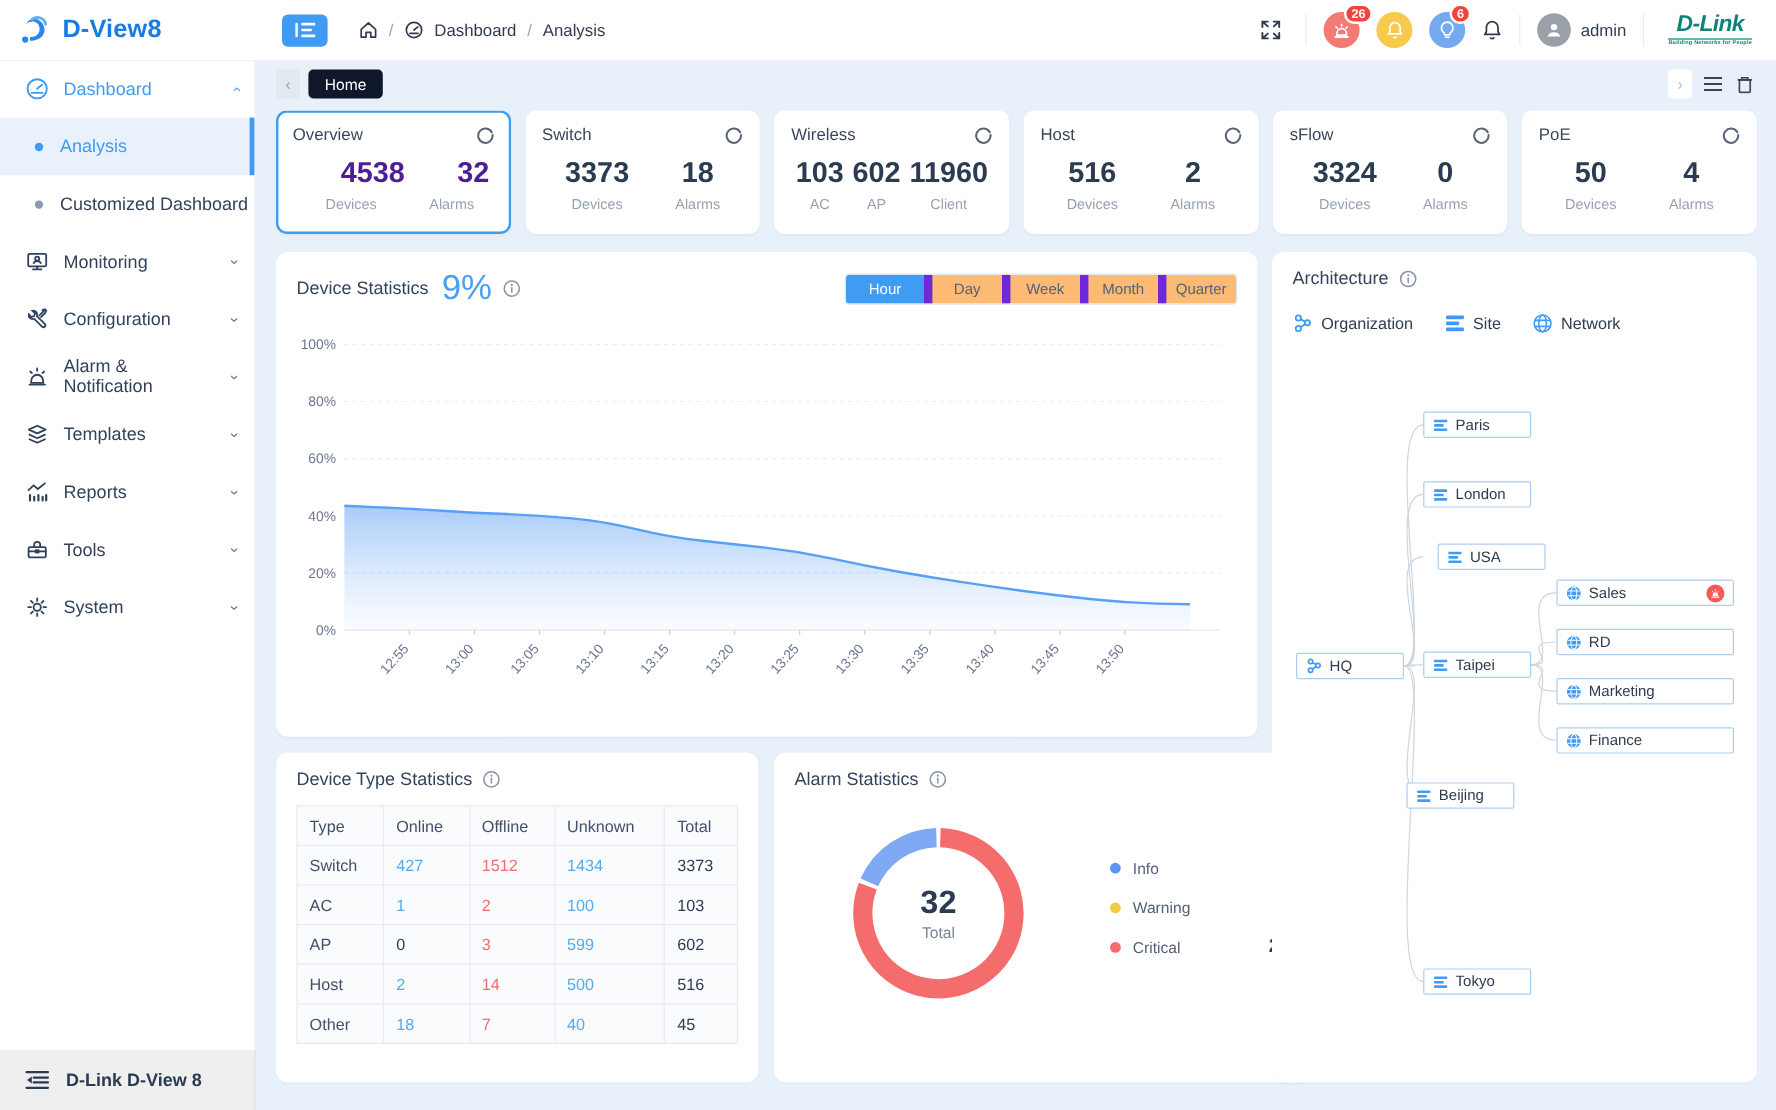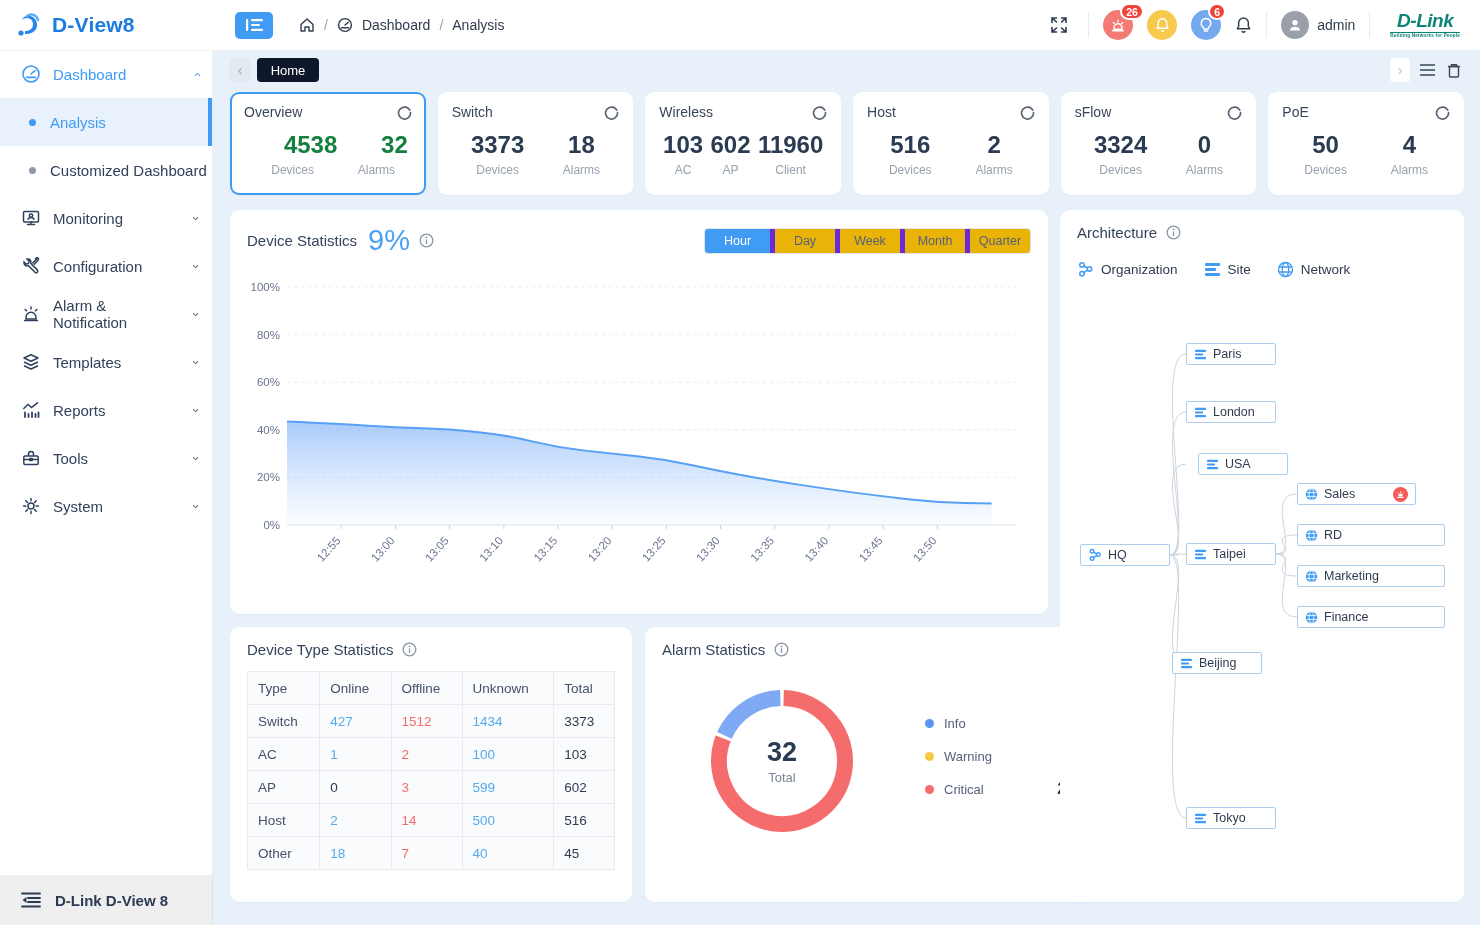--- a/index.html
+++ b/index.html
@@ -48,32 +48,32 @@
   .tab-tools { margin-left:auto; display:flex; align-items:center; gap:7px; }
   .tab-tool { width:20px; height:24px; display:flex; align-items:center; justify-content:center; cursor:pointer; background:#fff; border-radius:3px; }
   .tab-tool.flat { background:transparent; }
 
   .cards { display:flex; gap:12px; margin-top:9px; }
   .card { flex:1; height:103px; background:#fff; border-radius:9px; padding:12px 14px 10px; box-shadow:0 1px 2px rgba(40,70,120,.04); }
   .card.selected { box-shadow:0 0 0 2px #3f9bf4 inset, 0 1px 2px rgba(40,70,120,.04); }
   .card-head { display:flex; justify-content:space-between; align-items:center; font-size:14px; color:#3a4659; }
   .card-stats { display:flex; justify-content:space-around; margin-top:11px; text-align:center; }
   .stat-value { font-size:24px; font-weight:700; color:#2b3b52; }
-  .card.selected .stat-value { color:#15803d;margin-left:36px; }
+  .card.selected .stat-value { color:#4c1d95;margin-left:36px; }
   .stat-label { font-size:12px; color:#97a1b0; margin-top:4px; }
 
   .panel { background:#fff; border-radius:10px; box-shadow:0 1px 2px rgba(40,70,120,.04); }
   .grid { display:flex; gap:12px; margin-top:15px; }
   .left-col { width:818px; display:flex; flex-direction:column; gap:13px; flex:none; }
   .ds-panel { height:404px; padding:14px 17px; }
   .panel-title-row { display:flex; align-items:center; gap:9px; }
   .panel-title { font-size:15px; color:#33445c; }
   .ds-percent { font-size:29px; color:#4aa0f5; margin-left:2px; }
   .seg-tabs { margin-left:auto; display:flex; border:1px solid #e1e5ea; border-radius:4px; overflow:hidden; }
-  .seg { padding:5px 0; width:65px; text-align:center; font-size:12.5px; color:#55607a; background:#eab308; border-left:5px solid #6d28d9; cursor:pointer; }
+  .seg { padding:5px 0; width:65px; text-align:center; font-size:12.5px; color:#55607a; background:#fdba74; border-left:7px solid #6d28d9; cursor:pointer; }
   .seg:first-child { border-left:none; }
   .seg.active { background:#3f9bf4; color:#fff; }
 
   .bottom-row { display:flex; gap:13px; }
   .dt-panel { width:402px; height:275px; padding:14px 17px; flex:none; }
   .al-panel { flex:1; height:275px; padding:14px 17px; }
 
   table.dt { width:100%; border-collapse:collapse; margin-top:13px; font-size:13.5px; }
   table.dt th, table.dt td { border:1px solid #e8eaee; background:#fafbfc; padding:7px 10px; text-align:left; font-weight:400; color:#44506a; height:33px; }
   table.dt th { color:#44506a; }
@@ -708,21 +708,21 @@
               <span>Beijing</span>
             </div>
             <div class="tree-node" style="left: 126px; top: 597px; width: 90px;">
               <svg width="13" height="11" viewBox="0 0 17 15">
                 <rect x="1" y="1" width="15" height="3" rx="1" fill="#3f9bf4"></rect>
                 <rect x="1" y="6" width="11" height="3" rx="1" fill="#3f9bf4"></rect>
                 <rect x="1" y="11" width="15" height="3" rx="1" fill="#3f9bf4"></rect>
               </svg>
               <span>Tokyo</span>
             </div>
-            <div class="tree-node" style="left: 237px; top: 273px; width: 119px;">
+            <div class="tree-node" style="left: 237px; top: 273px; width: 148px;">
               <svg width="13" height="13" viewBox="0 0 17 17">
                 <circle cx="8.5" cy="8.5" r="7.5" fill="#3f9bf4"></circle>
                 <g stroke="#fff" stroke-width="1.1" fill="none">
                   <ellipse cx="8.5" cy="8.5" rx="3.2" ry="7"></ellipse>
                   <path d="M1.8 6 h13.4 M1.8 11 h13.4"></path>
                 </g>
               </svg>
               <span>Sales</span>
               <span class="node-badge">
                 <svg width="9" height="9" viewBox="0 0 16 15">

